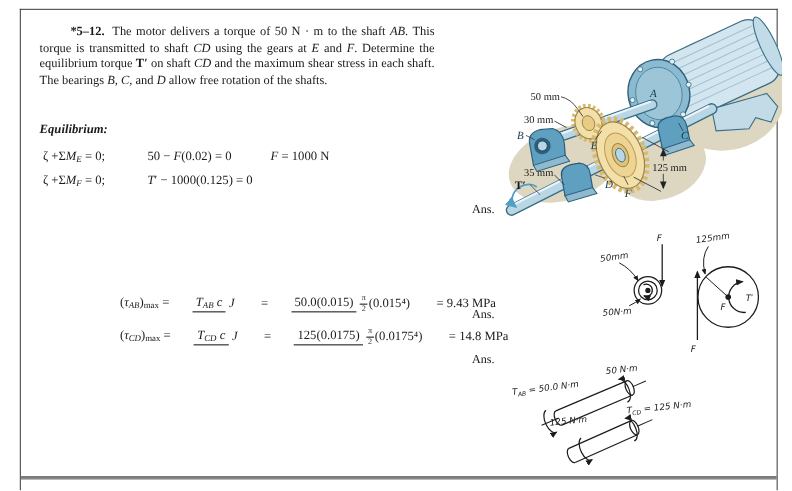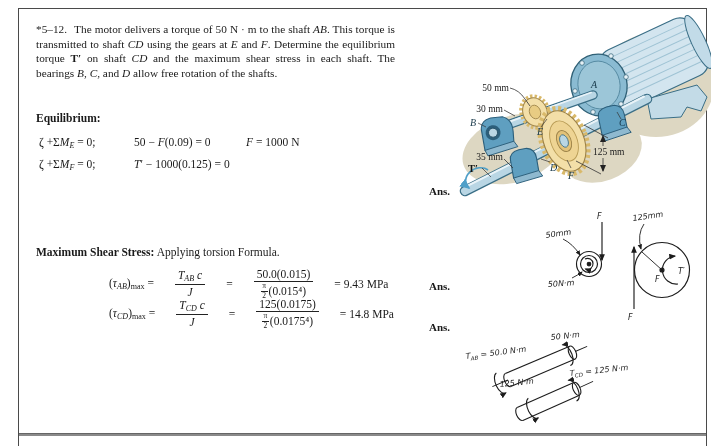--- a/index.html
+++ b/index.html
@@ -3,31 +3,31 @@
 <meta charset="utf-8">
 <style>
   html,body{margin:0;padding:0;background:#ffffff;}
   .page{position:relative;width:720px;height:446px;background:#fff;overflow:hidden;
         font-family:"Liberation Serif",serif;color:#1a1a1a;}
   .sheet{position:absolute;left:18px;top:8px;width:687px;height:438px;
          border-left:1.5px solid #4a4a4a;border-right:1.5px solid #4a4a4a;border-top:1.5px solid #4a4a4a;
          background:#fff;}
   .divider{position:absolute;left:0;top:424px;width:100%;height:2px;background:#8a8a8a;border-top:1px solid #666;}
   .problem{position:absolute;left:17px;top:13px;width:359px;font-size:11.3px;line-height:14.6px;text-align:justify;}
-  .problem .num{font-weight:normal;margin-right:7px;}
+  .problem .num{font-weight:bold;margin-right:7px;margin-left:28px;}
   .it{font-style:italic;}
   .bd{font-weight:bold;}
   .sb{font-size:0.7em;vertical-align:-0.3em;}
-  .hd{font-weight:bold;}
+  .hd{font-weight:bold;font-style:italic;}
   .h-row{position:absolute;font-size:11.5px;}
   .eqrow{position:absolute;left:0;width:100%;height:16px;font-size:11.5px;}
   .eqrow .abs{position:absolute;white-space:nowrap;}
-  .ans{position:absolute;left:410px;font-weight:bold;font-size:11px;}
+  .ans{position:absolute;left:410px;font-weight:normal;font-size:11px;}
   .tau-row{position:absolute;left:90px;display:flex;align-items:center;gap:21px;font-size:11.5px;white-space:nowrap;font-family:Liberation Serif, serif;}
-  .frac{display:inline-flex;flex-direction:column;align-items:center;}
+  .frac{display:inline-flex;flex-direction:row;align-items:center;}
   .fnum{border-bottom:1px solid #222;padding:0 3px;line-height:1.25;}
   .fden{padding:0 3px;line-height:1.25;}
   .fden-flex{display:inline-flex;align-items:center;gap:1px;}
   .sfrac{display:inline-flex;flex-direction:column;align-items:center;font-size:7.5px;line-height:1.15;}
   .sn{border-bottom:1px solid #222;padding:0 1.5px;}
   .fig{position:absolute;}
   .flbl{font-family:"Liberation Serif",serif;font-style:italic;font-size:10px;fill:#17384a;}
   .fdim{font-family:"Liberation Serif",serif;font-size:9.5px;fill:#1a1a1a;}
   .ftb{font-family:"Liberation Serif",serif;font-weight:bold;font-size:10.5px;fill:#111;}
   .hw{font-family:"DejaVu Sans",sans-serif;font-style:italic;font-size:8px;fill:#1c1c1c;}
@@ -42,36 +42,32 @@
   <div class="problem">
     <span class="num">*5–12.</span><span><span>The motor delivers a torque of 50 N · m to the shaft </span><span class="it">AB</span><span>. This torque is transmitted to shaft </span><span class="it">CD</span><span> using the gears at </span><span class="it">E</span><span> and </span><span class="it">F</span><span>. Determine the equilibrium torque </span><span class="bd">T′</span><span> on shaft </span><span class="it">CD</span><span> and the maximum shear stress in each shaft. The bearings </span><span class="it">B</span><span>, </span><span class="it">C</span><span>, and </span><span class="it">D</span><span> allow free rotation of the shafts.</span></span>
   </div>
 
   <div class="h-row" style="left:17px;top:103px">
     <span class="hd">Equilibrium:</span>
   </div>
 
   <div class="eqrow" style="top:127px">
     <span class="abs" style="left:20px"><span>ζ +Σ</span><span class="it">M</span><span class="it sb">E</span><span> = 0;</span></span>
-    <span class="abs" style="left:115px"><span>50 − </span><span class="it">F</span><span>(0.09) = 0</span></span>
+    <span class="abs" style="left:115px"><span>50 − </span><span class="it">F</span><span>(0.02) = 0</span></span>
     <span class="abs" style="left:227px"><span class="it">F</span><span> = 1000 N</span></span>
   </div>
 
   <div class="eqrow" style="top:149px">
     <span class="abs" style="left:20px"><span>ζ +Σ</span><span class="it">M</span><span class="it sb">F</span><span> = 0;</span></span>
     <span class="abs" style="left:115px"><span class="it">T</span><span>′ − 1000(0.125) = 0</span></span>
   </div>
 
   <div class="ans" style="top:176px">Ans.</div>
 
 
-  <div class="h-row" style="left:17px;top:237px">
-    <span class="hd">Maximum Shear Stress:</span>
-    <span>Applying torsion Formula.</span>
-  </div>
 
   <div class="tau-row" style="top:258px">
     <span><span>(</span><span class="it">τ</span><span class="it sb">AB</span><span>)</span><span class="sb">max</span><span> =</span></span>
     <span class="frac">
       <span class="fnum"><span class="it">T</span><span class="it sb">AB</span><span class="it"> c</span></span>
       <span class="fden"><span class="it">J</span></span>
     </span>
     <span>=</span>
     <span class="frac">
       <span class="fnum"><span>50.0(0.015)</span></span>

